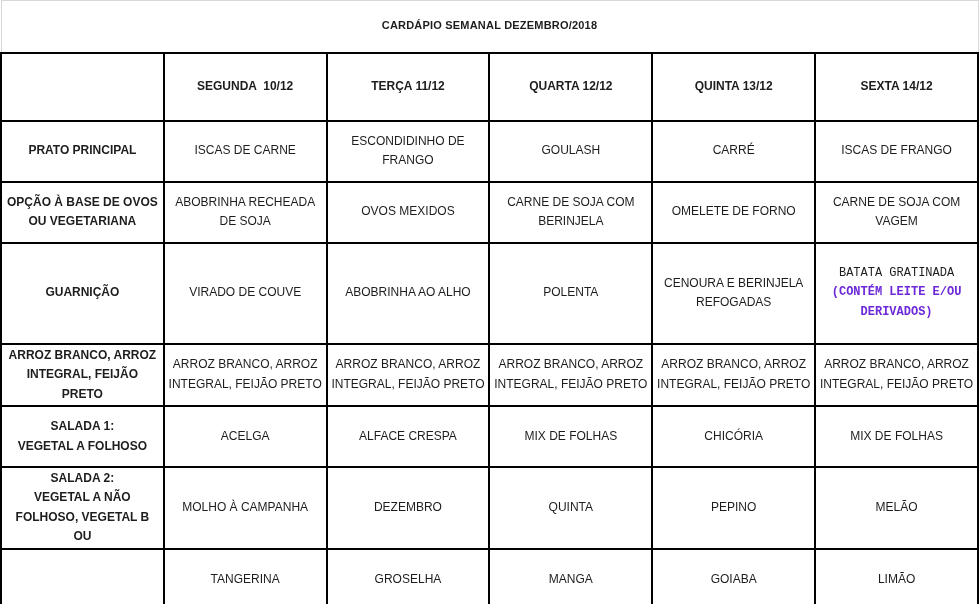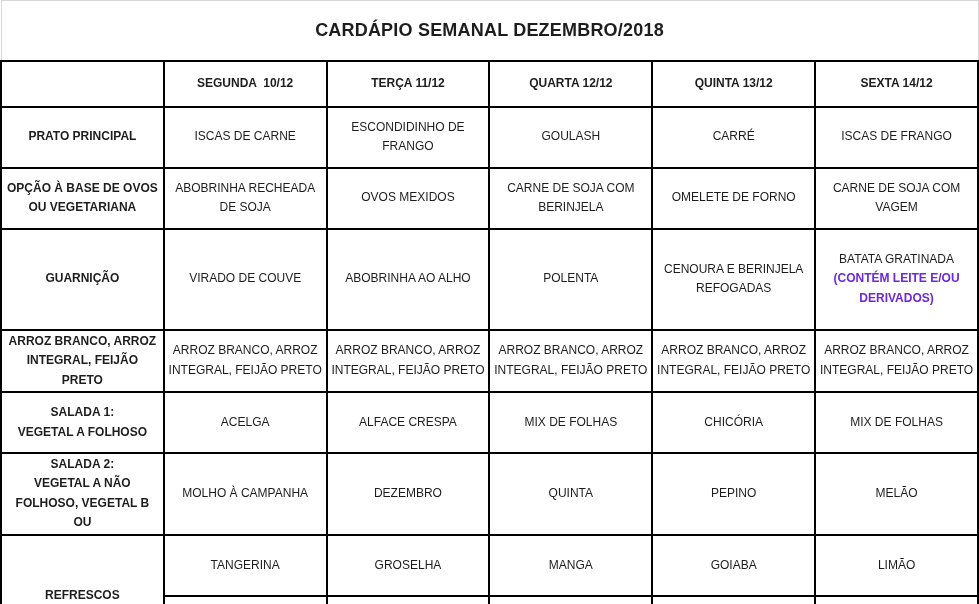--- a/index.html
+++ b/index.html
@@ -25,35 +25,35 @@
     border: 2px solid #000000;
     text-align: center;
     vertical-align: middle;
     font-size: 12px;
     line-height: 1.62;
     padding: 1px 3px;
     white-space: pre-line;
     overflow: hidden;
   }
   tr.title-row td {
-    height: 60px;
+    height: 52px;
     border: 1px solid #d8d8d8;
     border-bottom: 2px solid #000000;
     font-weight: bold;
-    font-size: 18px;
+    font-size: 11px;
     letter-spacing: 0.2px;
   }
-  tr.header-row { height: 46px; }
+  tr.header-row { height: 68px; }
   tr.header-row td { font-weight: bold; }
   td.corner {
     border-left: 1px solid #d8d8d8;
   }
   tr.content-row { height: 61px; }
   td.row-label { font-weight: bold; }
-  td.has-warning { line-height: 1.5; }
+  td.has-warning { line-height: 1.5; font-family: Liberation Mono, monospace; }
   .warning {
     display: block;
     color: #6d28d9;
     font-weight: bold;
   }
 </style>
 </head>
 <body>
 
 <div class="page">

